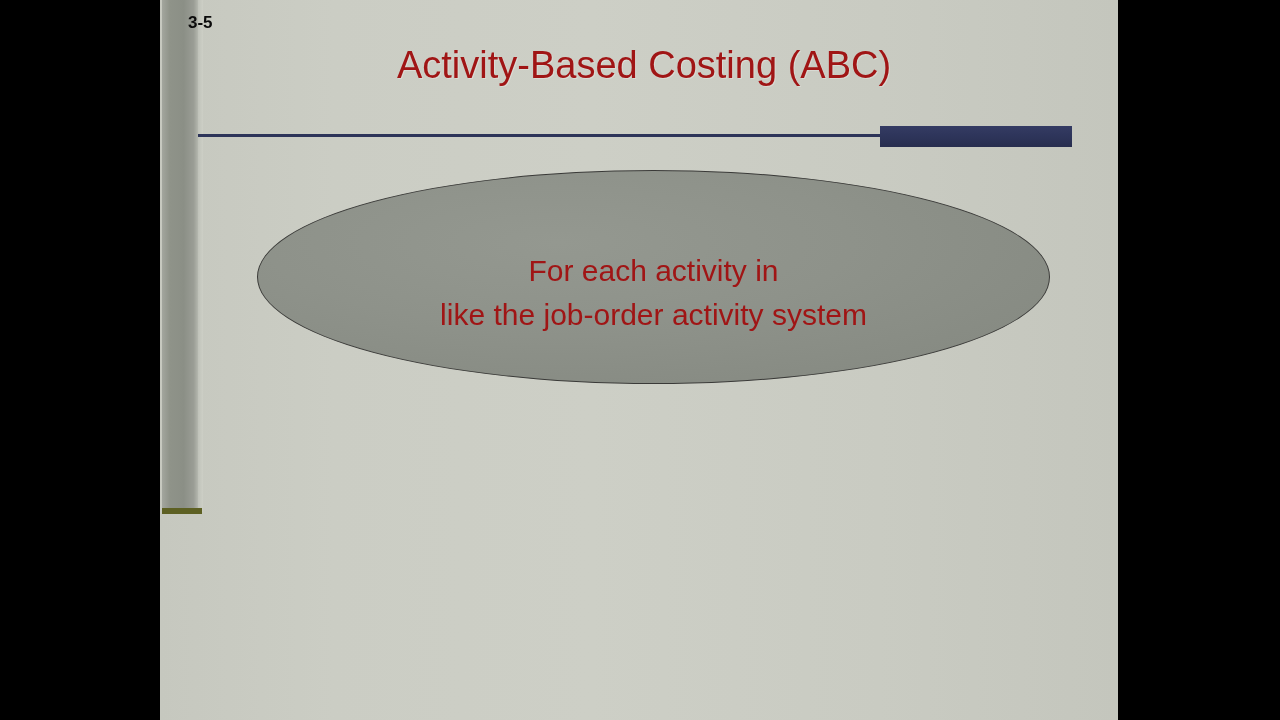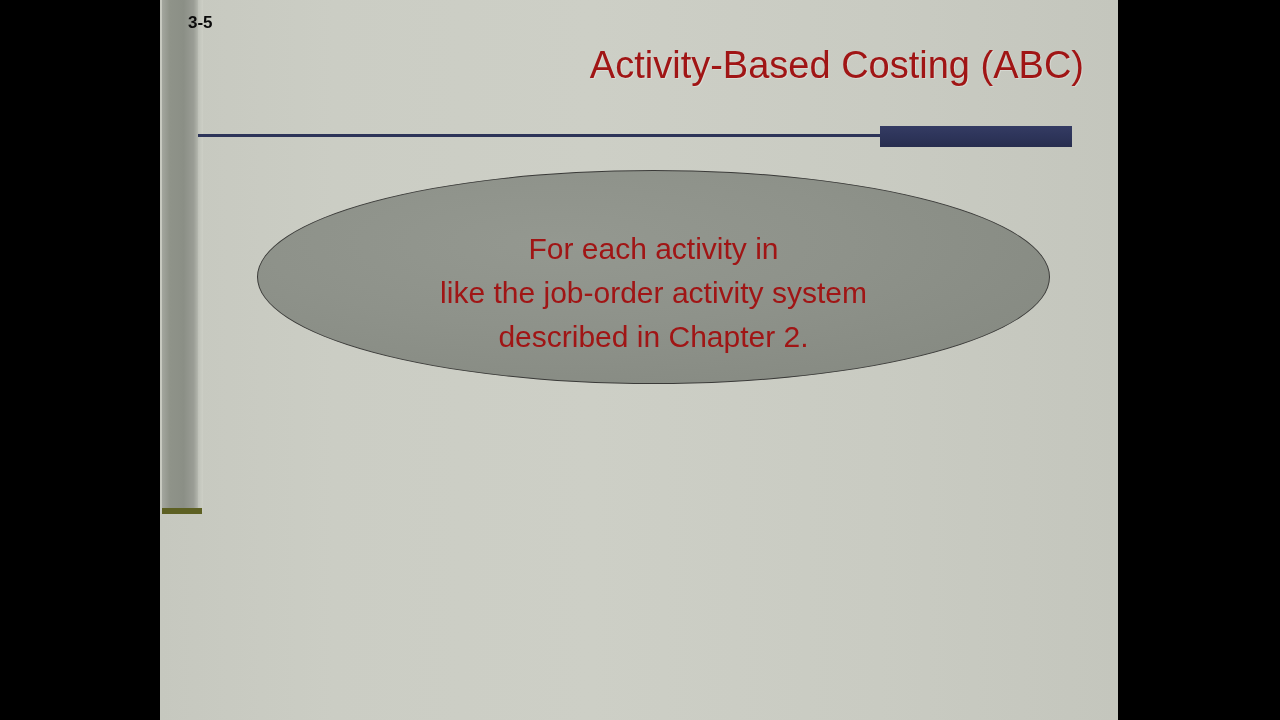--- a/index.html
+++ b/index.html
@@ -90,21 +90,21 @@
     letter-spacing: 0px;
     font-family: "Liberation Sans", sans-serif;
   }
 
   
   #slide-title {
     position: absolute;
     left: 44px;
     top: 44px;
     width: 880px;
-    text-align: right;
+    text-align: center;
     font-size: 38px;
     color: #a01515;
     font-family: "Liberation Sans", sans-serif;
     white-space: nowrap;
     text-shadow: 1px 1px 0 rgba(255,255,255,0.28);
   }
 
   
   #title-rule {
     position: absolute;
@@ -186,21 +186,20 @@
 
     <div id="slide-title">Activity-Based Costing (ABC)</div>
 
     <div id="title-rule"></div>
     <div id="title-rule-block"></div>
 
     <div id="callout-ellipse">
       <div id="callout-text">
         <span class="callout-line">For each activity in</span>
         <span class="callout-line">like the job-order activity system</span>
-        <span class="callout-line">described in Chapter 2.</span>
       </div>
     </div>
 
   </div>
 
   <div class="letterbox" id="letterbox-left"></div>
   <div class="letterbox" id="letterbox-right"></div>
 
 </div>
 

